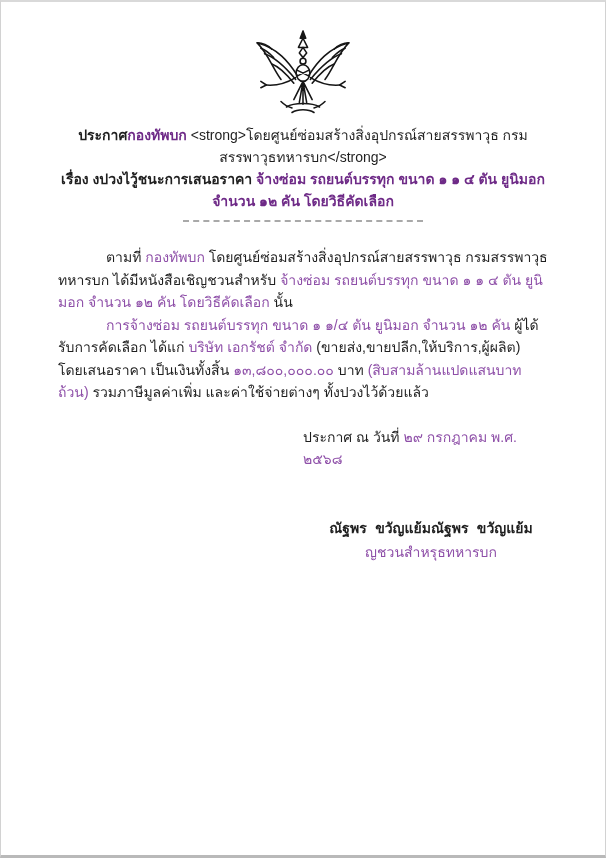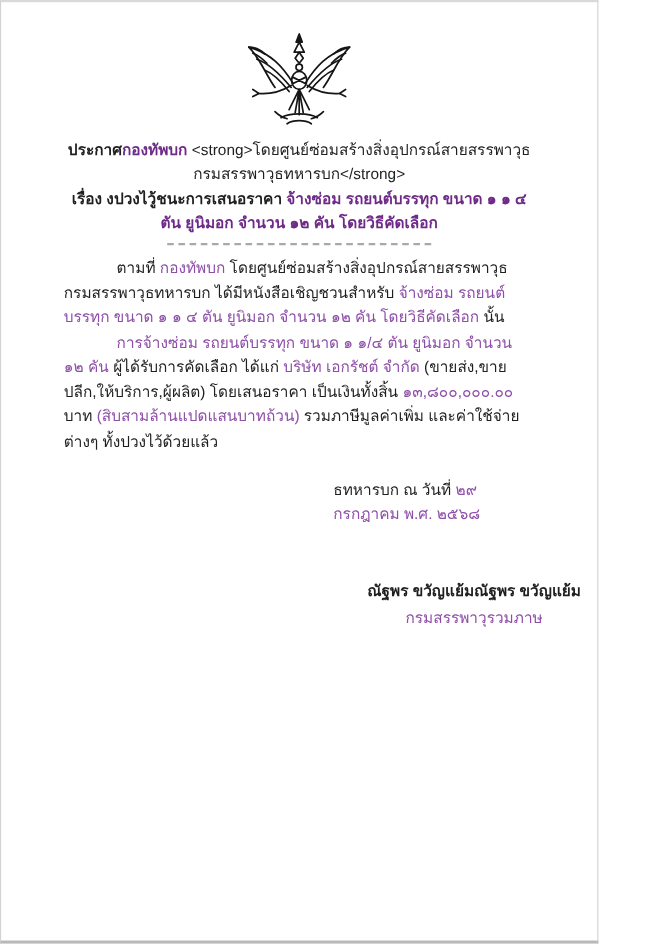--- a/index.html
+++ b/index.html
@@ -3,21 +3,21 @@
 <meta charset="utf-8">
 <style>
   :root{
     --title-accent:#6E2A87;
     --body-accent:#8E4FA8;
     --text:#1f1f1f;
   }
   html,body{margin:0;padding:0;background:#fff;}
   .page{
     position:relative;
-    width:544px;height:858px;
+    width:606px;height:858px;
     box-sizing:border-box;
     background:#ffffff;
     border-top:2px solid #d9d9d9;
     border-left:1px solid #d2d2d2;
     border-right:1px solid #d2d2d2;
     border-bottom:3px solid #b9b9b9;
     font-family:"Liberation Sans", sans-serif;
     color:var(--text);
     overflow:hidden;
   }
@@ -28,37 +28,37 @@
     line-height:22px;text-align:center;
   }
   .t-accent{color:var(--title-accent);}
   .b-accent{color:var(--body-accent);}
   .plain{color:var(--text);}
   .sep{
     width:240px;height:0;
     margin:8px auto 0 auto;
     border-top:2px dashed #a9a9a9;
   }
-  .body-text{margin:9px 56px 0 57px;}
+  .body-text{margin:24px 56px 0 57px;}
   .body-text p{
     margin:0;font-size:14px;line-height:22.5px;
     text-indent:48px;text-align:left;
   }
   .date-line{
     margin:22px 56px 0 57px;
     padding-left:245px;
     font-size:14px;line-height:22px;
   }
   .signature{
     margin:48px 0 0 280px;
     width:300px;
     text-align:center;
     font-size:14px;line-height:23.5px;
   }
-  .sig-name{font-weight:bold;color:var(--text);}
+  .sig-name{font-weight:bold;color:var(--text);font-family:Liberation Mono, monospace;}
   .sig-sub{color:var(--body-accent);}
 </style>
 </head>
 <body>
 
 <div class="page">
 
   <div class="emblem-wrap">
     <svg width="112" height="88" viewBox="0 0 120 96" aria-hidden="true">
       <g fill="none" stroke="#161616" stroke-width="1.7" stroke-linecap="round" stroke-linejoin="round">
@@ -107,21 +107,21 @@
   <div class="body-text">
     <p>
       <span class="plain">ตามที่ </span><span class="b-accent">กองทัพบก</span><span class="plain"> โดยศูนย์ซ่อมสร้างสิ่งอุปกรณ์สายสรรพาวุธ กรมสรรพาวุธทหารบก ได้มีหนังสือเชิญชวนสำหรับ </span><span class="b-accent">จ้างซ่อม รถยนต์บรรทุก ขนาด ๑ ๑ ๔ ตัน ยูนิมอก จำนวน ๑๒ คัน โดยวิธีคัดเลือก</span><span class="plain">  นั้น</span>
     </p>
     <p>
       <span class="b-accent">การจ้างซ่อม รถยนต์บรรทุก ขนาด ๑ ๑/๔ ตัน ยูนิมอก จำนวน ๑๒ คัน </span><span class="plain">ผู้ได้รับการคัดเลือก ได้แก่ </span><span class="b-accent">บริษัท เอกรัชต์ จำกัด</span><span class="plain"> (ขายส่ง,ขายปลีก,ให้บริการ,ผู้ผลิต) โดยเสนอราคา เป็นเงินทั้งสิ้น </span><span class="b-accent">๑๓,๘๐๐,๐๐๐.๐๐</span><span class="plain"> บาท </span><span class="b-accent">(สิบสามล้านแปดแสนบาทถ้วน)</span><span class="plain"> รวมภาษีมูลค่าเพิ่ม และค่าใช้จ่ายต่างๆ ทั้งปวงไว้ด้วยแล้ว</span>
     </p>
   </div>
 
   <div class="date-line">
-    <span class="plain">ธทหารบก ณ วันที่ </span><span class="b-accent">๒๙ กรกฎาคม พ.ศ. ๒๕๖๘</span>
+    <span class="plain">ประกาศ ณ วันที่ </span><span class="b-accent">๒๙ กรกฎาคม พ.ศ. ๒๕๖๘</span>
   </div>
 
   <div class="signature">
     <div class="sig-name">ณัฐพร ขวัญแย้มณัฐพร ขวัญแย้ม</div>
-    <div class="sig-sub">กรมสรรพาวุรวมภาษ</div>
+    <div class="sig-sub">ญชวนสำหรุธทหารบก</div>
   </div>
 
 </div>
 
 </body></html>

